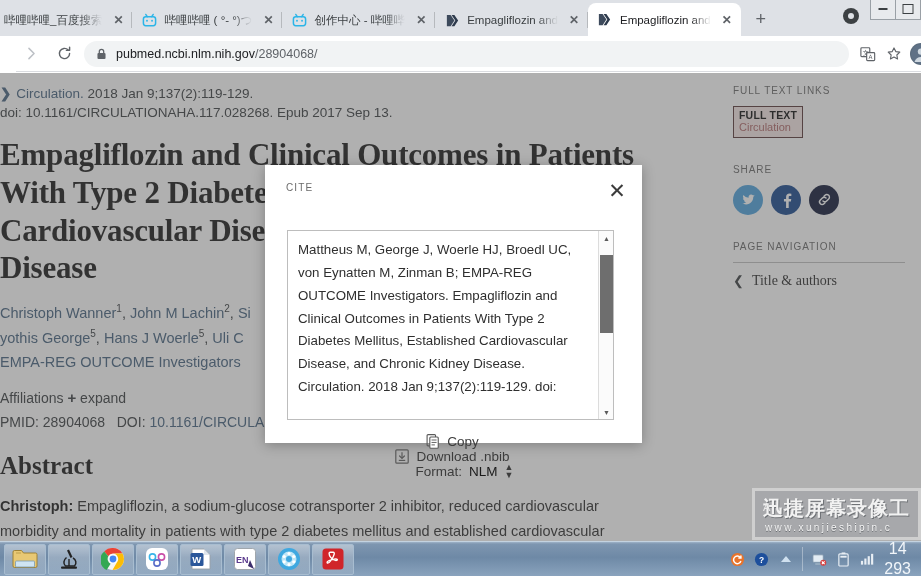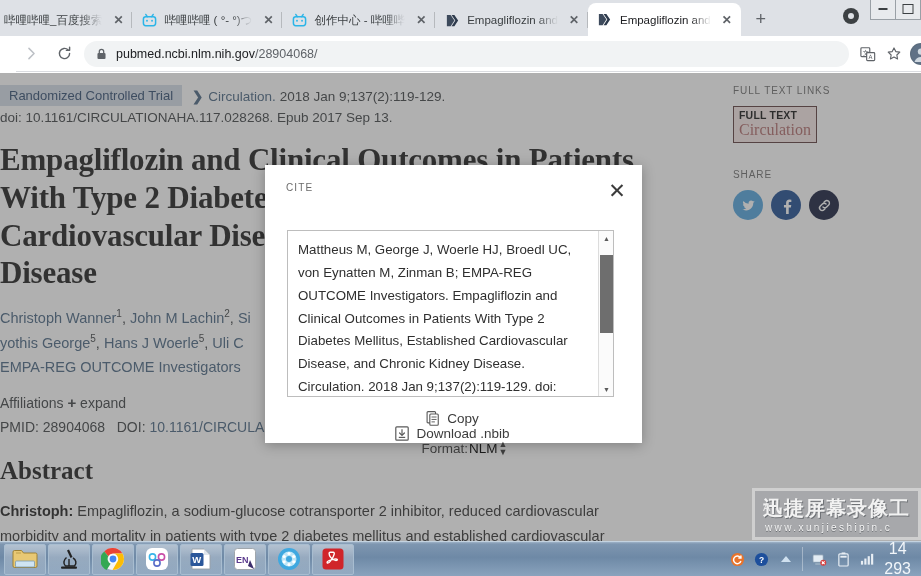--- a/index.html
+++ b/index.html
@@ -178,21 +178,21 @@
   }
   .fulltext-badge {
     display: inline-block; border: 1px solid #5a3a3a; padding: 2px 5px 3px 5px;
     background: #f6e8e6;
   }
   .fulltext-badge .l1 {
     font-size: 10.5px; font-weight: bold; color: #111; letter-spacing: 0.2px;
     display: block; line-height: 1.15;
   }
   .fulltext-badge .l2 {
-    font-size: 16px; color: #b06a6a; display: block; line-height: 1.15; font-family: Liberation Serif, serif;
+    font-size: 11px; color: #b06a6a; display: block; line-height: 1.15;
   }
   .side-block { margin-top: 26px; }
   .act-btn {
     width: 132px; height: 34px; background: #20558a; color: #fff;
     display: flex; align-items: center; border-radius: 2px;
     font-size: 13.5px; font-weight: bold; margin-bottom: 9px;
   }
   .act-btn .bi { width: 42px; text-align: center; font-size: 14px; font-weight: normal; }
   .act-btn.focused {
     outline: 2px dotted #7d7d7d; outline-offset: 3px;
@@ -231,21 +231,21 @@
   }
   .modal-label {
     font-size: 10px; letter-spacing: 1.1px; color: #6b6b6b; padding-top: 3px;
   }
   .modal-close {
     font-size: 21px; color: #3c3c3c; line-height: 1;
     width: 22px; height: 22px; display: flex; align-items: center; justify-content: center;
     font-weight: 300;
   }
   .cite-box {
-    margin: 29px 28px 0 22px; height: 167px;
+    margin: 29px 28px 0 22px; height: 190px;
     border: 1px solid #bdbdbd; background: #fff;
     position: relative; overflow: hidden;
   }
   .cite-text {
     padding: 8px 26px 8px 10px;
     font-size: 13.3px; line-height: 1.72; color: #2f2f2f;
     white-space: pre-line;
   }
   .cite-scroll {
     position: absolute; right: 0; top: 0; width: 15px; height: 100%;
@@ -265,21 +265,21 @@
   .fake-cursor {
     position: absolute; left: 3px; top: 64px;
     width: 0; height: 0;
   }
   .modal-foot {
     display: flex; align-items: center;
     padding: 14px 0 0 22px; font-size: 13.5px; color: #3c3c3c; flex-direction: column;
   }
   .foot-btn { display: flex; align-items: center; gap: 7px; margin-right: 24px; }
   .foot-ico { color: #5a5a5a; display: flex; align-items: center; }
-  .fmt-wrap { display: flex; align-items: center; gap: 1px; }
+  .fmt-wrap { display: flex; align-items: center; gap: 7px; }
   .fmt-label { color: #3c3c3c; }
   .fmt-val { color: #1b1b1b; }
   .fmt-arrows { font-size: 9px; line-height: 0.85; color: #3c3c3c; }
 
   
   .watermark {
     position: absolute; left: 752px; top: 488px; width: 169px; height: 52px;
     border: 3px solid #cfcfcf; background: rgba(160,163,168,0.55);
     overflow: hidden;
   }
@@ -445,21 +445,20 @@
       </div>
     </div>
   </div>
 
   <div class="page">
     <div class="page-inner">
 
       <div class="content-col">
 
         <div class="meta-row">
-          <span class="pubtype-pill">Randomized Controlled Trial</span>
           <span class="journal-line">
             <span class="chev">❯</span><span>Circulation.</span>
             <span class="dateinfo">2018 Jan 9;137(2):119-129.</span>
           </span>
         </div>
 
         <div class="doi-line">doi: 10.1161/CIRCULATIONAHA.117.028268. Epub 2017 Sep 13.</div>
 
         <div class="article-title">Empagliflozin and Clinical Outcomes in Patients With Type 2 Diabetes Mellitus, Established Cardiovascular Disease, and Chronic Kidney Disease</div>
 
@@ -511,20 +510,28 @@
             </div>
             <div class="share-circ sc-ln">
               <svg width="17" height="17" viewBox="0 0 20 20">
                   <path d="M8.2 11.8a3 3 0 0 0 4.3 0l2.4-2.4a3 3 0 1 0-4.3-4.3l-1.2 1.2" fill="none" stroke="#fff" stroke-width="1.7" stroke-linecap="round"></path>
                   <path d="M11.8 8.2a3 3 0 0 0-4.3 0l-2.4 2.4a3 3 0 1 0 4.3 4.3l1.2-1.2" fill="none" stroke="#fff" stroke-width="1.7" stroke-linecap="round"></path>
                 </svg>
             </div>
           </div>
         </div>
 
+        <div class="side-block">
+          <div class="side-h">PAGE NAVIGATION</div>
+          <div class="pagenav-divider"></div>
+          <div class="pagenav-item">
+            <span class="chev">❮</span>
+            <span>Title &amp; authors</span>
+          </div>
+        </div>
       </div>
 
     </div>
   </div>
 
   <div class="dimmer"></div>
 
   <div class="modal">
     <div class="modal-head">
       <span class="modal-label">CITE</span>

